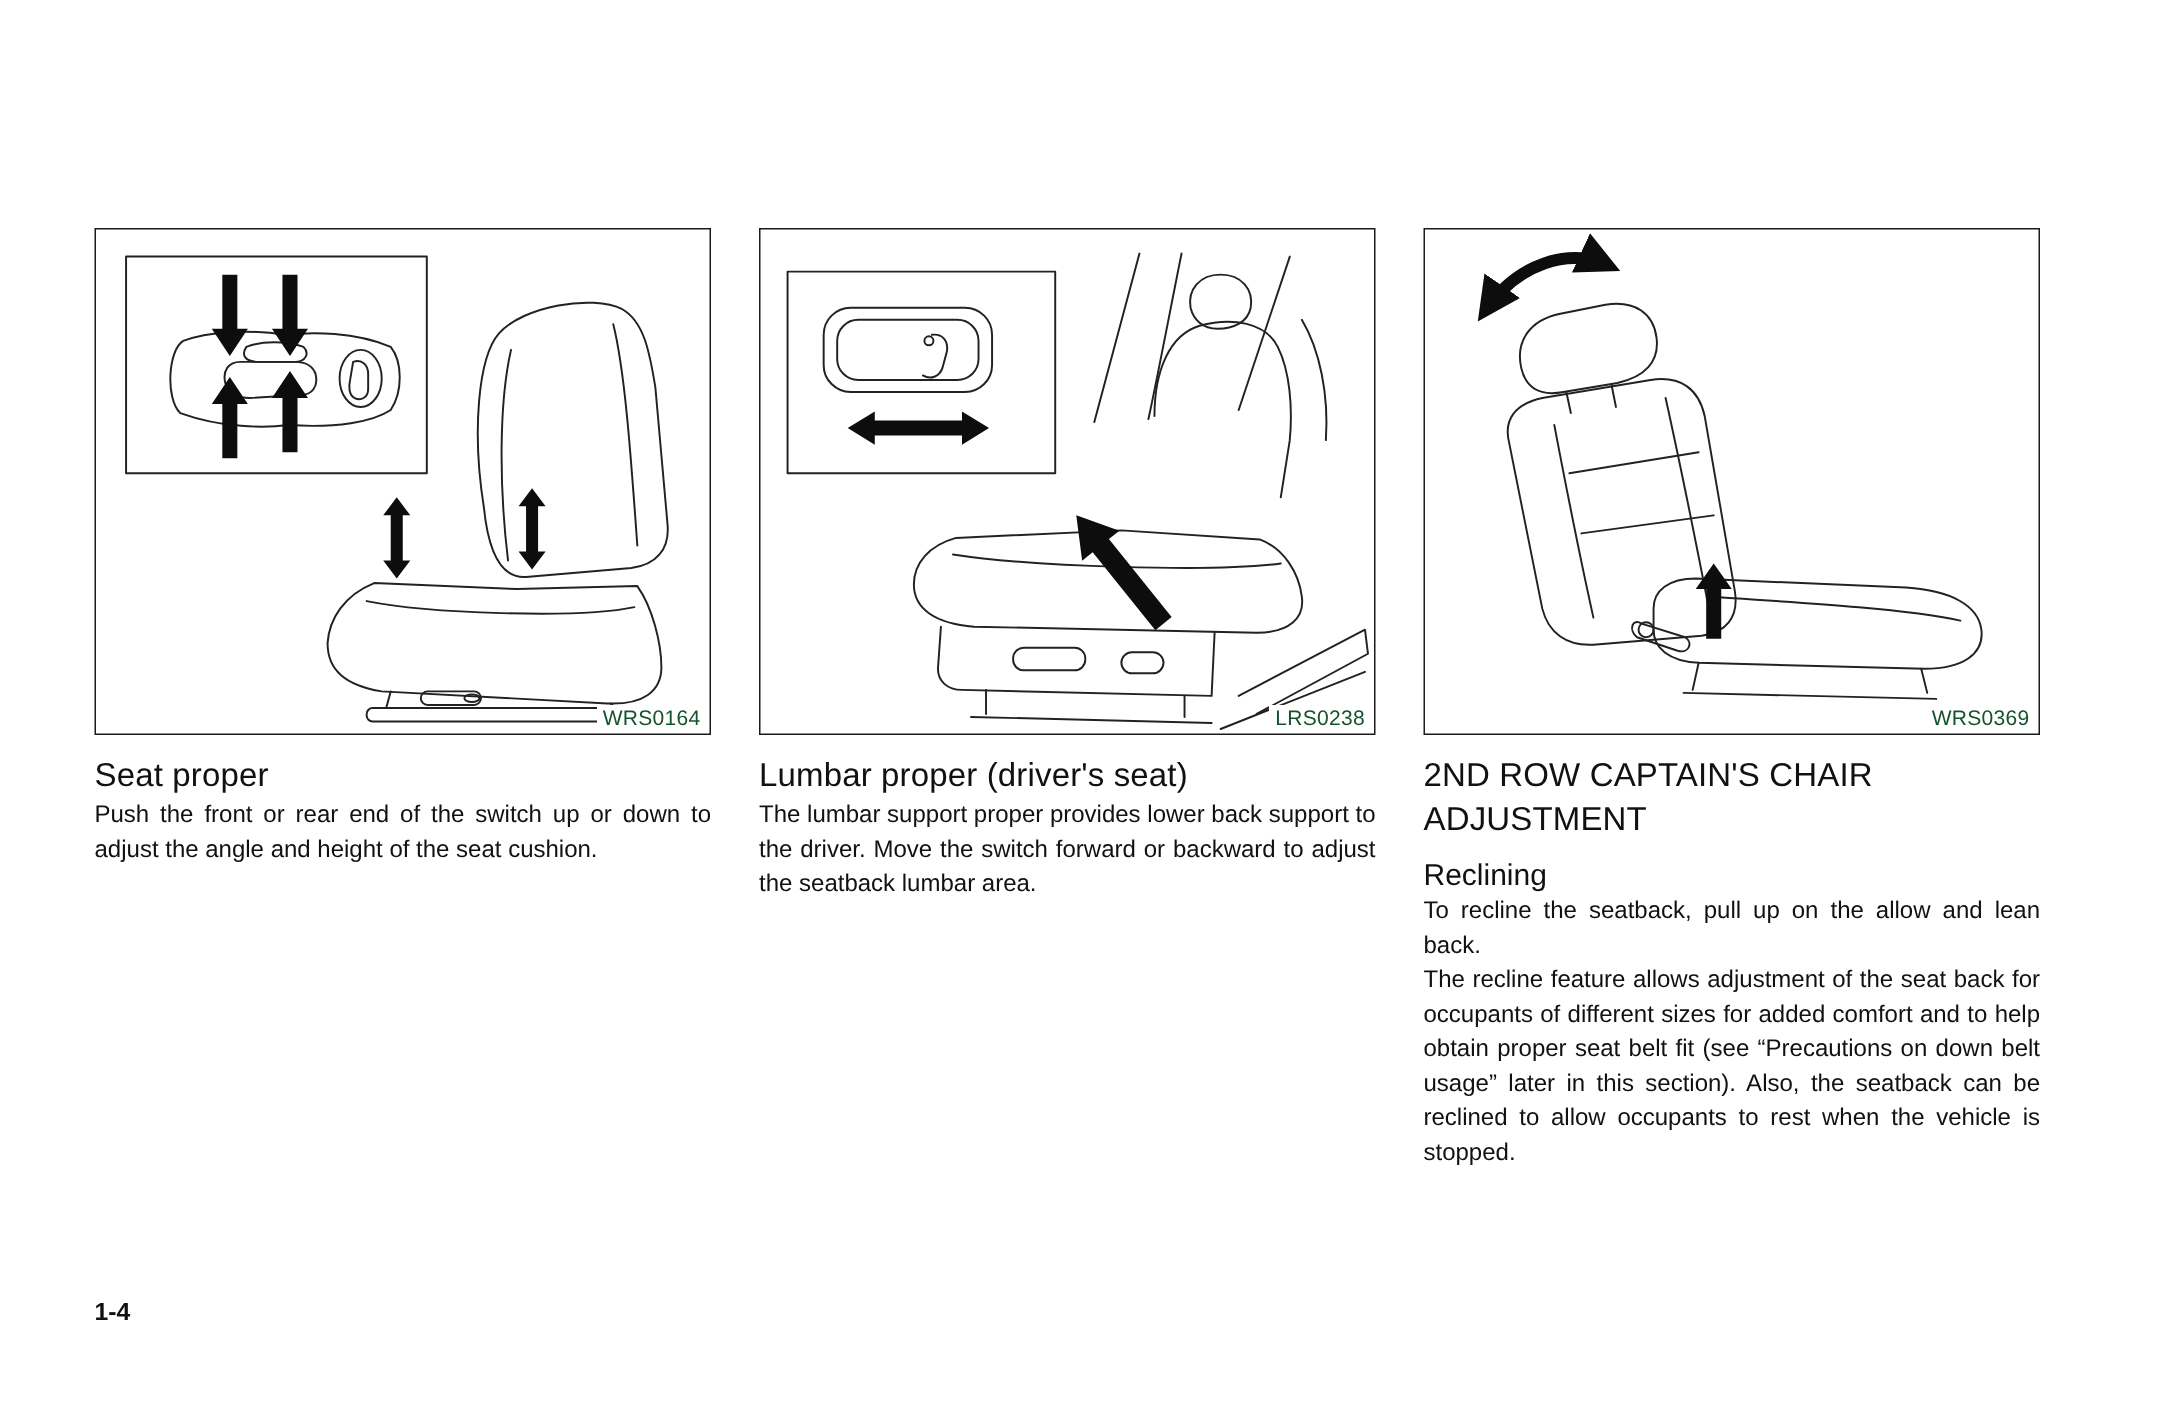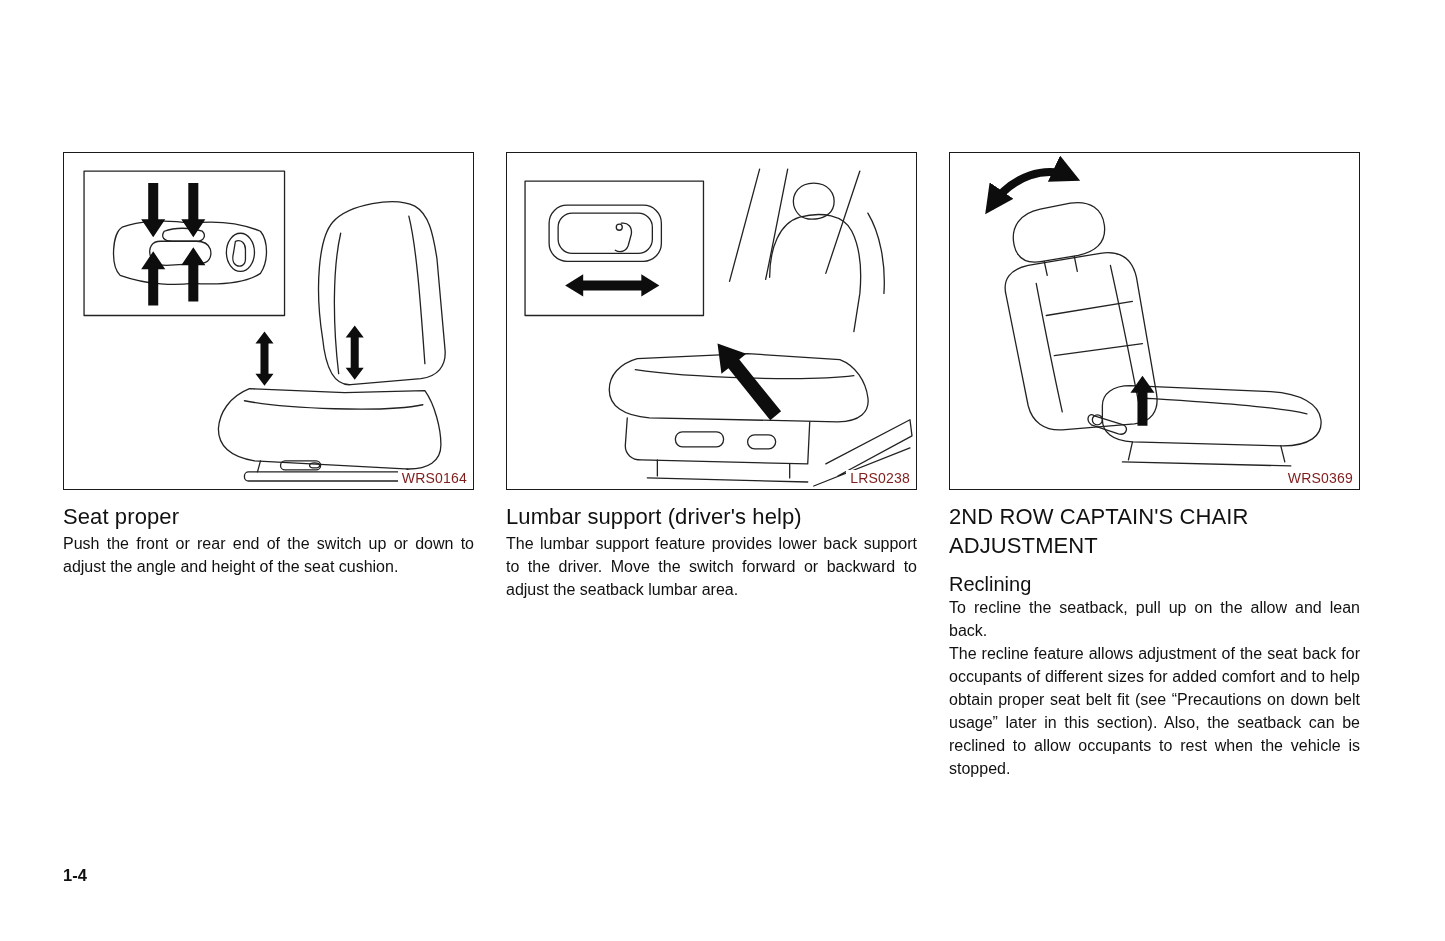--- a/index.html
+++ b/index.html
@@ -19,21 +19,21 @@
   .column { width:411px; }
   .figure-box {
     position:relative;
     width:411px; height:338px;
     border:1.5px solid #1a1a1a;
     background:#fff;
   }
   .figure-box svg { position:absolute; left:0; top:0; width:100%; height:100%; }
   .figure-code {
     position:absolute; right:6px; bottom:3px;
-    font-size:14px; letter-spacing:.2px; color:#7f1d1d;
+    font-size:14px; letter-spacing:.2px; color:#14532d;
     background:#fff; padding-left:4px;
   }
   .heading {
     font-size:22px; font-weight:400; line-height:1.3;
     margin-top:13px; letter-spacing:.1px;
   }
   .subheading {
     font-size:20px; font-weight:400; margin-top:13px;
   }
   p.body-text {
@@ -122,22 +122,22 @@
             <path class="ln" d="M120 264 L118 292 C118 300 124 306 134 306 L300 310 L302 268"></path>
             <rect class="ln" x="168" y="278" width="48" height="15" rx="7"></rect>
             <rect class="ln" x="240" y="281" width="28" height="14" rx="7"></rect>
             <path class="ln" d="M150 306 L150 322 M282 310 L282 324 M140 324 L300 328"></path>
             <path class="ln" d="M318 310 L402 266 M330 322 L404 282 M306 332 L402 294 M402 266 L404 282"></path>
           </g>
           <polygon class="blk" points="273.4,257.6 231.7,205.8 238.7,200.2 210,190 213.9,220.2 220.9,214.6 262.6,266.4"></polygon>
         </svg>
         <span class="figure-code">LRS0238</span>
       </div>
-      <h2 class="heading">Lumbar support (driver's help)</h2>
-      <p class="body-text">The lumbar support feature provides lower back support to the driver. Move the switch forward or backward to adjust the seatback lumbar area.</p>
+      <h2 class="heading">Lumbar proper (driver's seat)</h2>
+      <p class="body-text">The lumbar support proper provides lower back support to the driver. Move the switch forward or backward to adjust the seatback lumbar area.</p>
     </section>
 
     <section class="column">
       <div class="figure-box">
         <svg viewBox="0 0 408 335" preserveAspectRatio="none">
           <defs>
             <marker id="ah3" viewBox="0 0 10 10" refX="7" refY="5" markerWidth="3.6" markerHeight="3.6" orient="auto-start-reverse">
               <path d="M0 0 L10 5 L0 10 Z" fill="#0d0d0d"></path>
             </marker>
           </defs>

